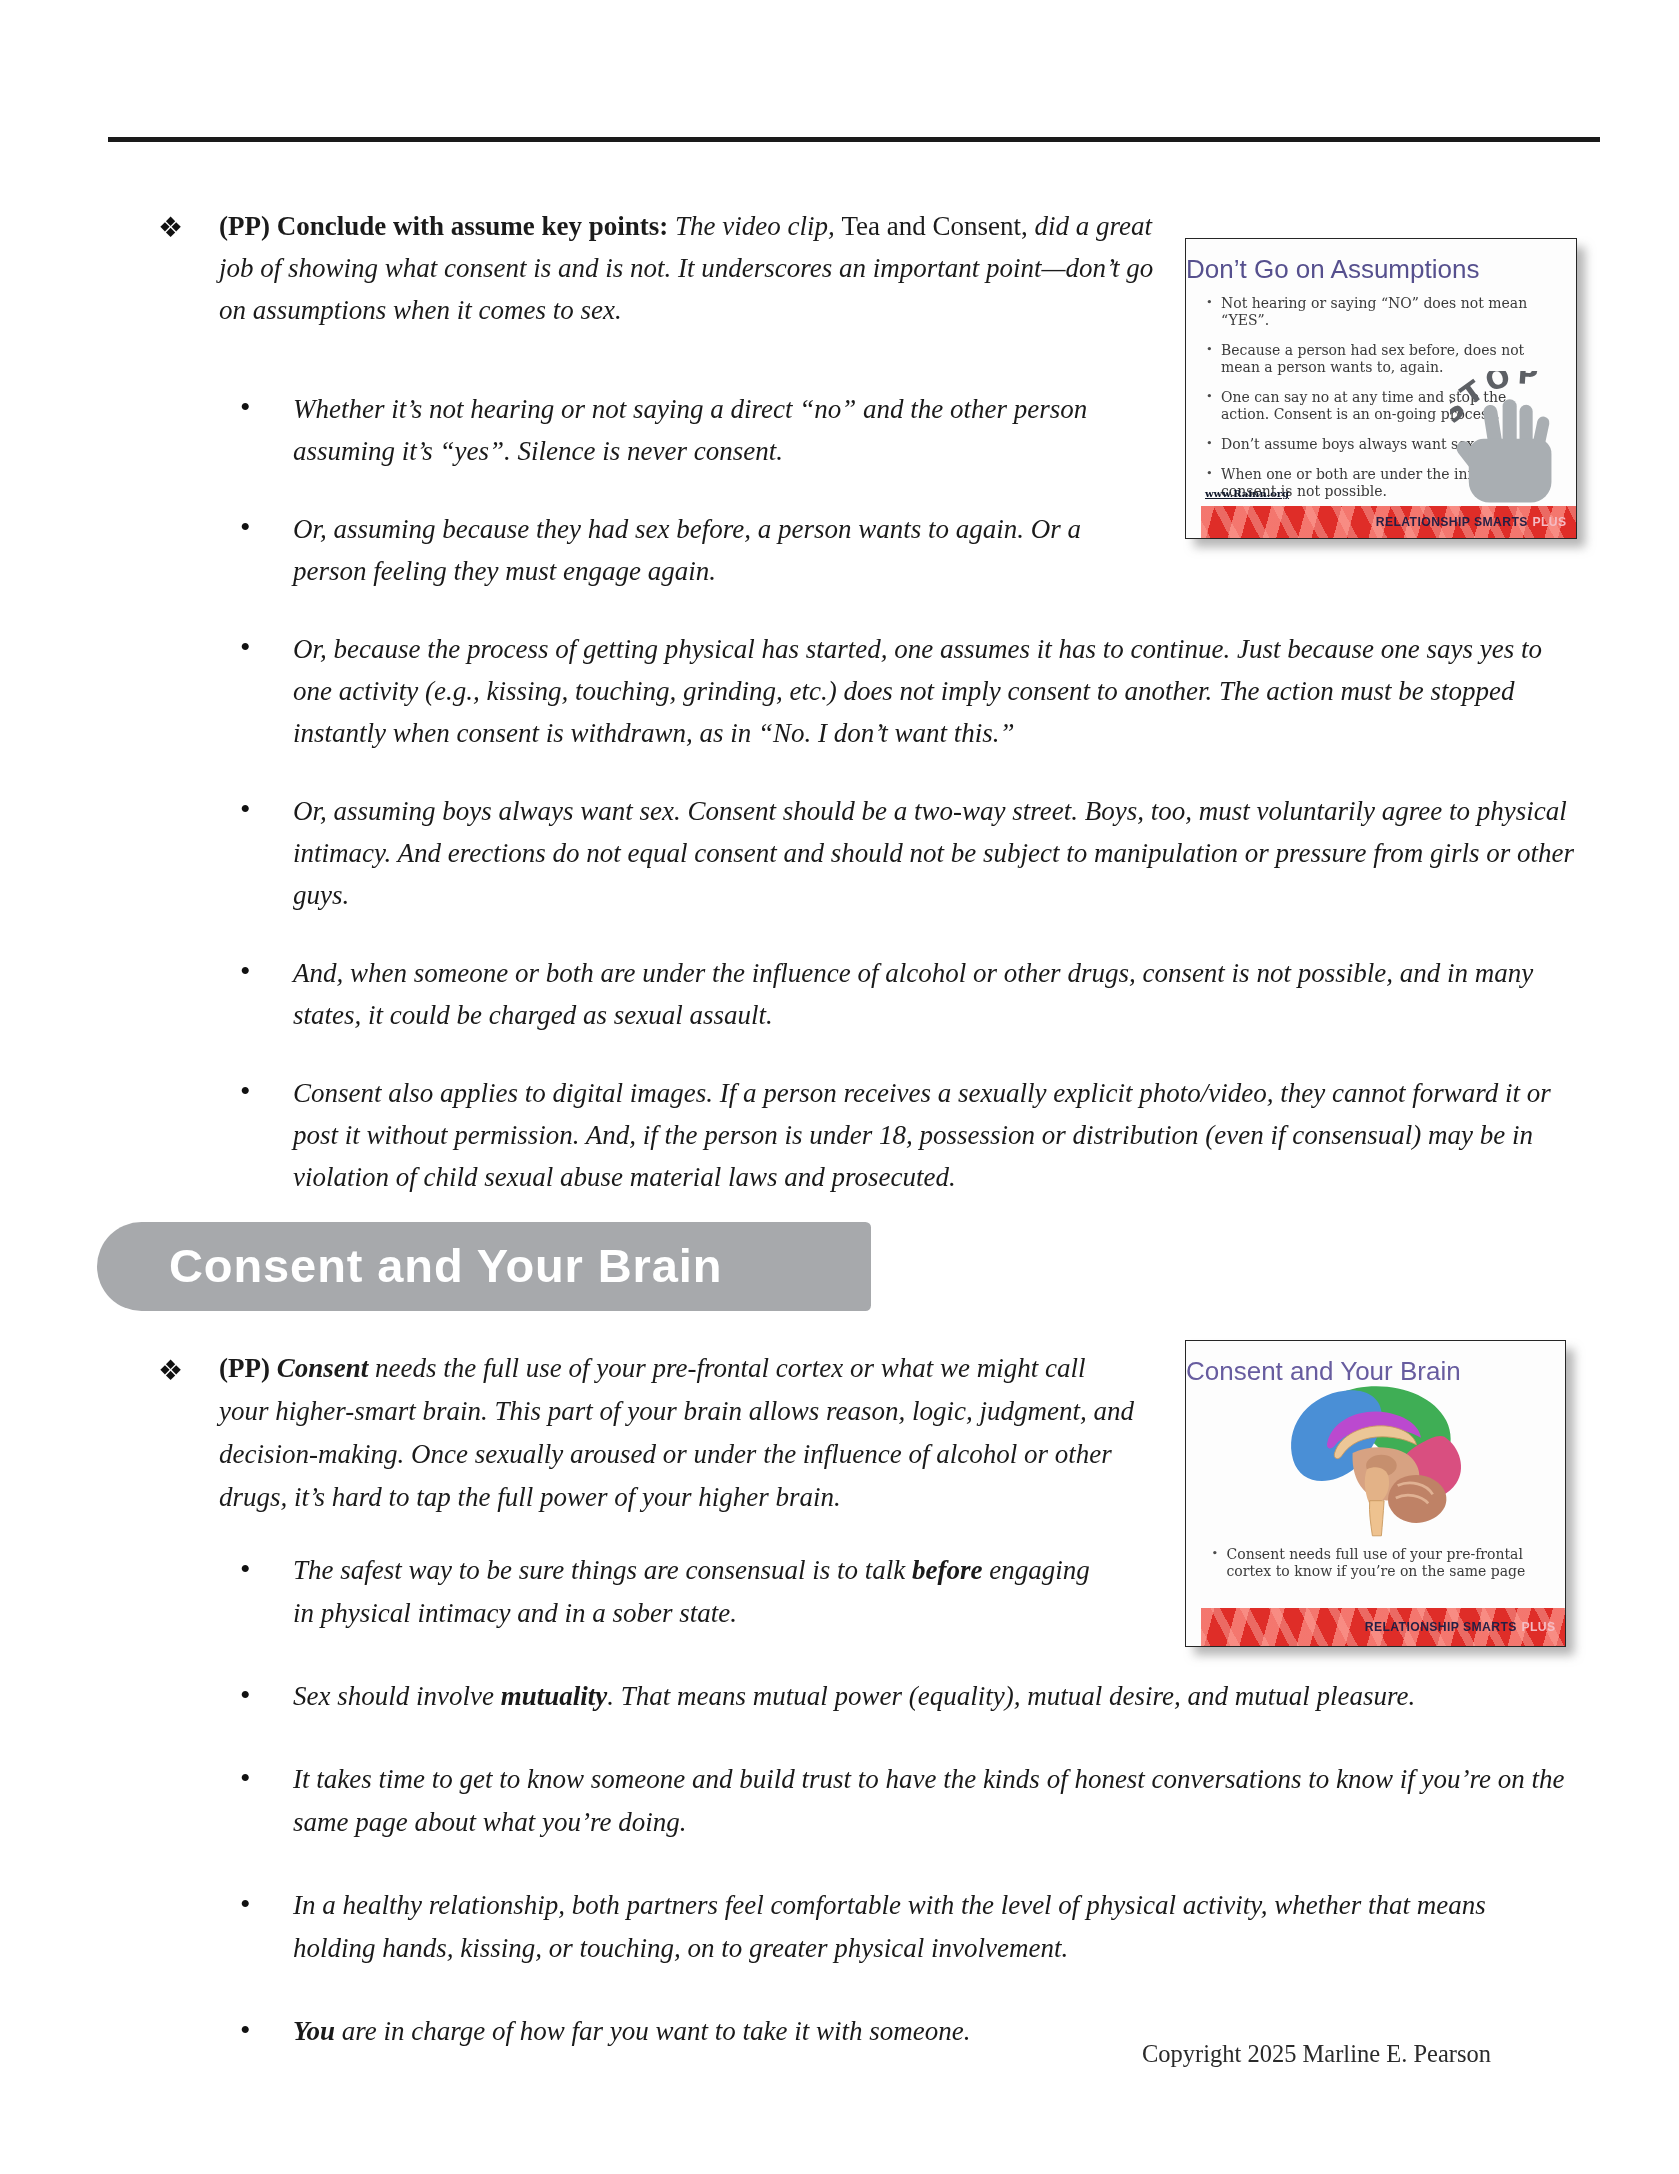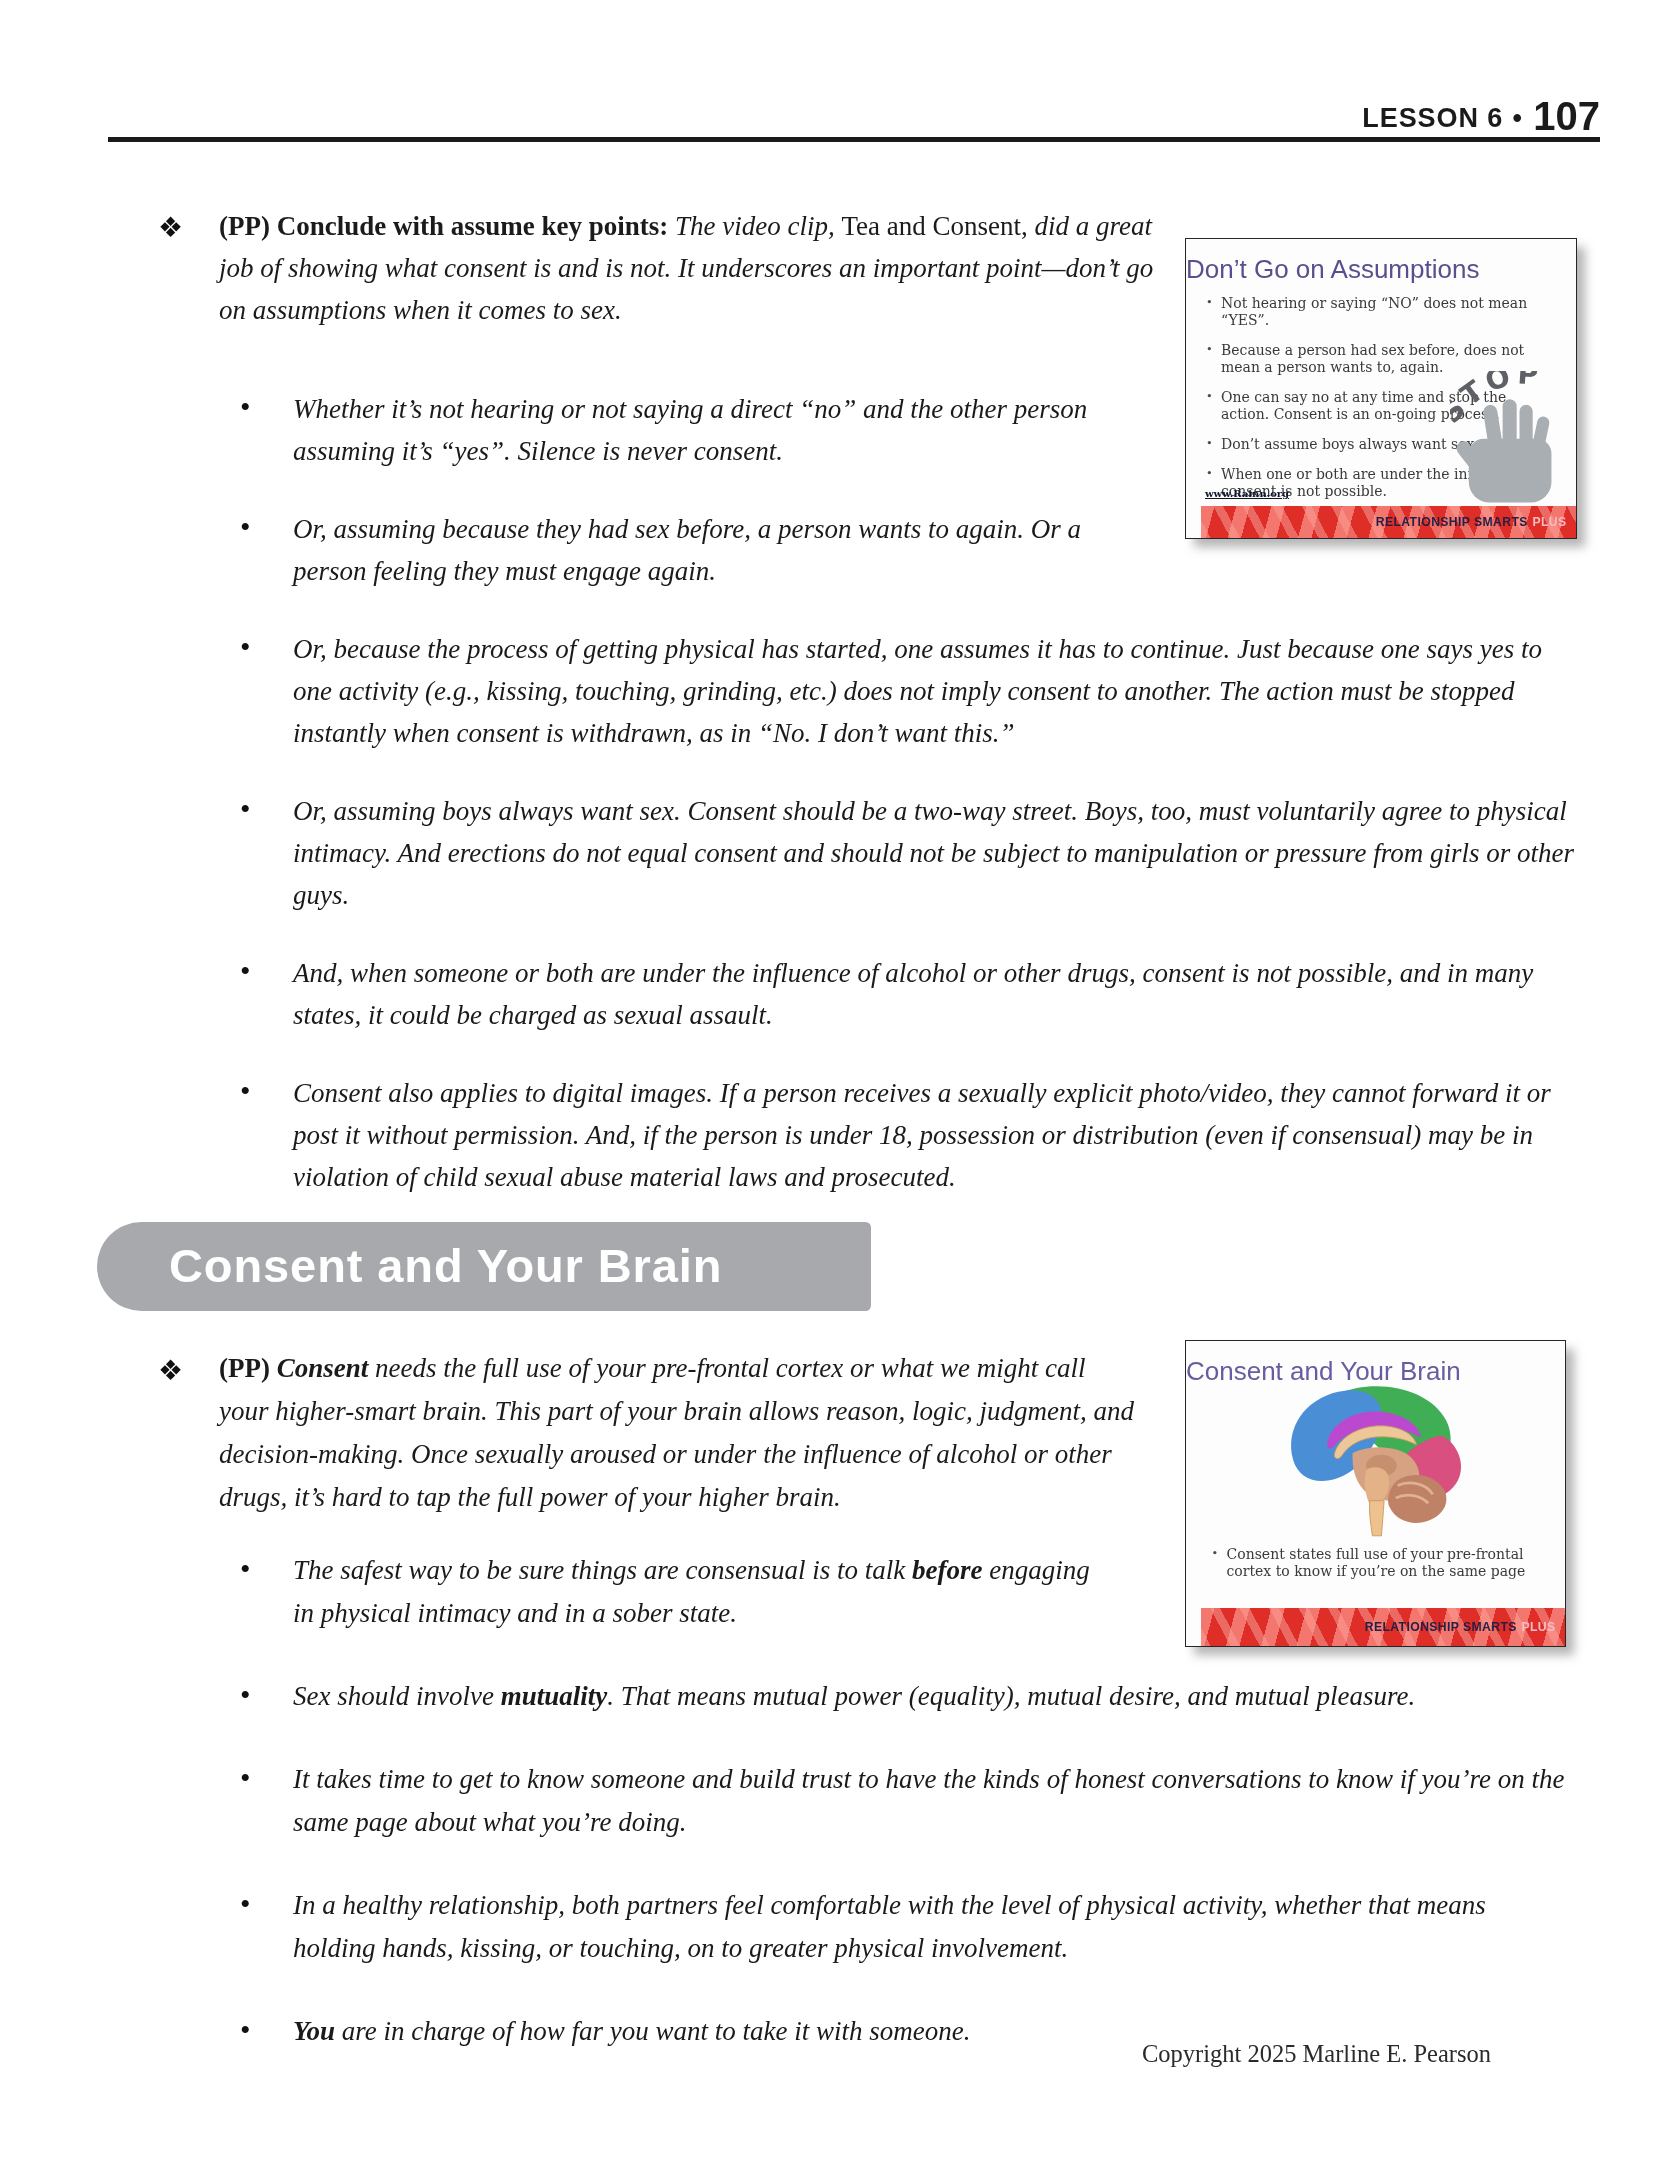--- a/index.html
+++ b/index.html
@@ -71,23 +71,20 @@
   .brain-wrap{position:absolute;top:40px;left:50%;transform:translateX(-50%);width:207px;height:162px;}
 
   
   .copyright{position:absolute;top:2040px;right:189px;font-size:24.5px;color:#2a2a2a;margin-left:46px;}
 </style>
 </head>
 <body>
 
 <div class="page">
 
-  <div class="hdr">
-    <span class="lesson-label">LESSON 6</span><span class="lesson-dot">•</span><span class="page-number">107</span>
-  </div>
   <div class="hdr-rule"></div>
 
   <span class="diamond d1">❖</span>
   <div class="pp pp1"><span class="b">(PP) Conclude with assume key points: </span><span class="i">The video clip, </span><span>Tea and Consent, </span><span class="i">did a great job of showing what consent is and is not. It underscores an important point—don’t go on assumptions when it comes to sex.</span></div>
 
   <div class="list list1">
 
       <div class="item">
         <span class="dot">•</span>
         <span class="txt"><span class="i">Whether it’s not hearing or not saying a direct “no” and the other person assuming it’s “yes”. Silence is never consent.</span></span>
@@ -194,21 +191,21 @@
       <path d="M138,108 C158,99 181,108 187,124 C192,139 181,153 162,157 C146,160 131,153 125,140 C120,129 127,113 138,108 Z" fill="#bf8266"></path>
       <path d="M134,116 C148,110 166,114 173,126 M132,130 C144,124 160,127 168,136" stroke="#e0b193" stroke-width="3" fill="none"></path>
       <path d="M100,98 C111,93 122,97 124,107 C126,119 122,129 114,135 L102,135 C97,122 96,108 100,98 Z" fill="#e3b287"></path>
       <path d="M103,133 L119,133 C118,148 117,160 116,172 L106,172 C104,158 102,146 103,133 Z" fill="#eec28f" stroke="#c9995f" stroke-width="1"></path>
     </svg>
 
     <div class="s2-bullet">
 
         <div class="sb-item">
           <span class="sdot">•</span>
-          <span>Consent states full use of your pre-frontal cortex to know if you’re on the same page</span>
+          <span>Consent needs full use of your pre-frontal cortex to know if you’re on the same page</span>
         </div>
       </div>
 
     <div class="redbar">
       <div class="brand">
         <span>RELATIONSHIP SMARTS</span><span class="plus">PLUS</span>
       </div>
     </div>
   </div>
 

